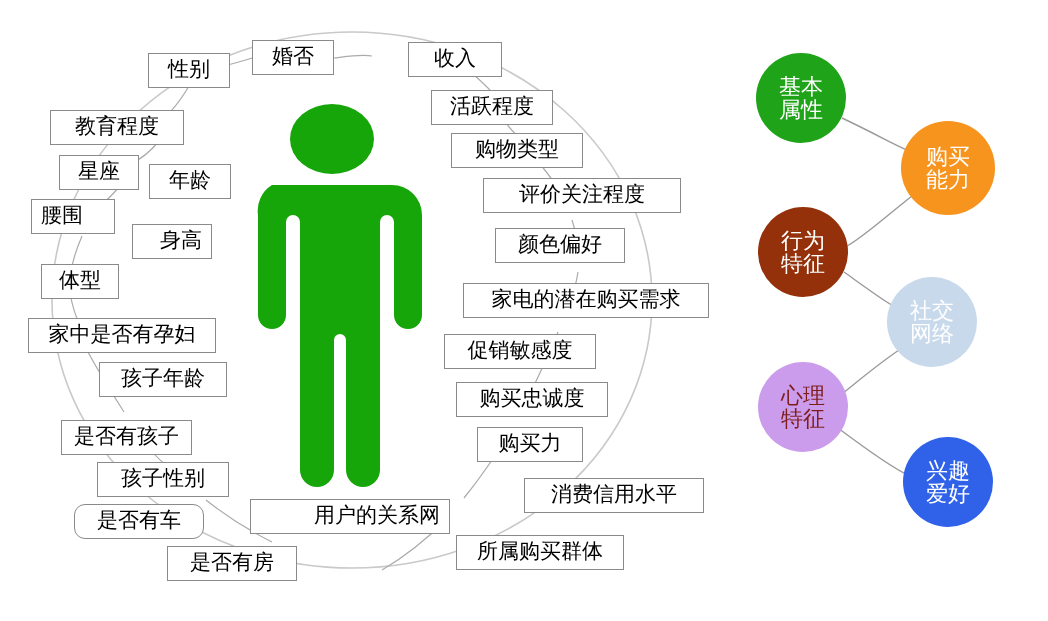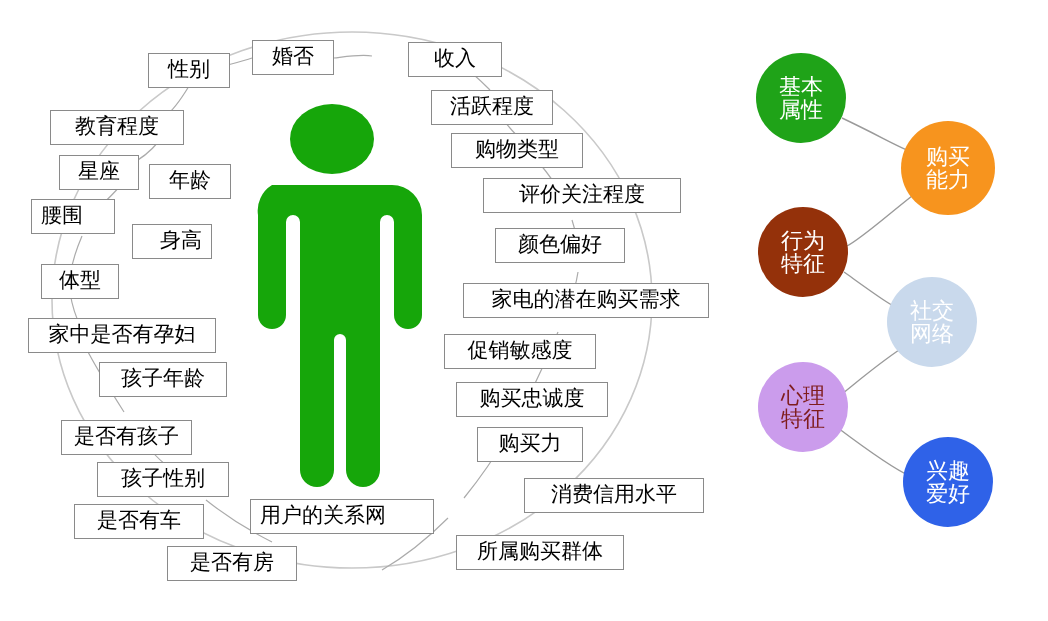--- a/index.html
+++ b/index.html
@@ -126,22 +126,22 @@
       <div class="tag" style="left: 495px; top: 228px; width: 130px; text-align: center;">颜色偏好</div>
       <div class="tag" style="left: 41px; top: 264px; width: 78px; text-align: center;">体型</div>
       <div class="tag" style="left: 28px; top: 318px; width: 188px; text-align: center;">家中是否有孕妇</div>
       <div class="tag" style="left: 463px; top: 283px; width: 246px; text-align: center;">家电的潜在购买需求</div>
       <div class="tag" style="left: 444px; top: 334px; width: 152px; text-align: center;">促销敏感度</div>
       <div class="tag" style="left: 99px; top: 362px; width: 128px; text-align: center;">孩子年龄</div>
       <div class="tag" style="left: 456px; top: 382px; width: 152px; text-align: center;">购买忠诚度</div>
       <div class="tag" style="left: 61px; top: 420px; width: 131px; text-align: center;">是否有孩子</div>
       <div class="tag" style="left: 477px; top: 427px; width: 106px; text-align: center;">购买力</div>
       <div class="tag" style="left: 97px; top: 462px; width: 132px; text-align: center;">孩子性别</div>
-      <div class="tag" style="left: 74px; top: 504px; width: 130px; text-align: center;">是否有车</div>
-      <div class="tag" style="left: 250px; top: 499px; width: 184px; text-align: left;">用户的关系网</div>
+      <div class="tag" style="left: 74px; top: 504px; width: 130px; text-align: center; border-radius: 11px;">是否有车</div>
+      <div class="tag" style="left: 250px; top: 499px; width: 200px; text-align: right;">用户的关系网</div>
       <div class="tag" style="left: 502px; top: 478px; width: 180px; text-align: center; margin-left: 22px;">消费信用水平</div>
       <div class="tag" style="left: 167px; top: 546px; width: 130px; text-align: center;">是否有房</div>
       <div class="tag" style="left: 456px; top: 535px; width: 168px; text-align: center;">所属购买群体</div>
     </div>
 
   <div id="bubble-layer">
       <div class="bubble" style="left: 756px; top: 53px; width: 90px; height: 90px; background: rgb(31, 163, 24); color: rgb(255, 255, 255);">
         <span>基本</span>
         <span>属性</span>
       </div>

